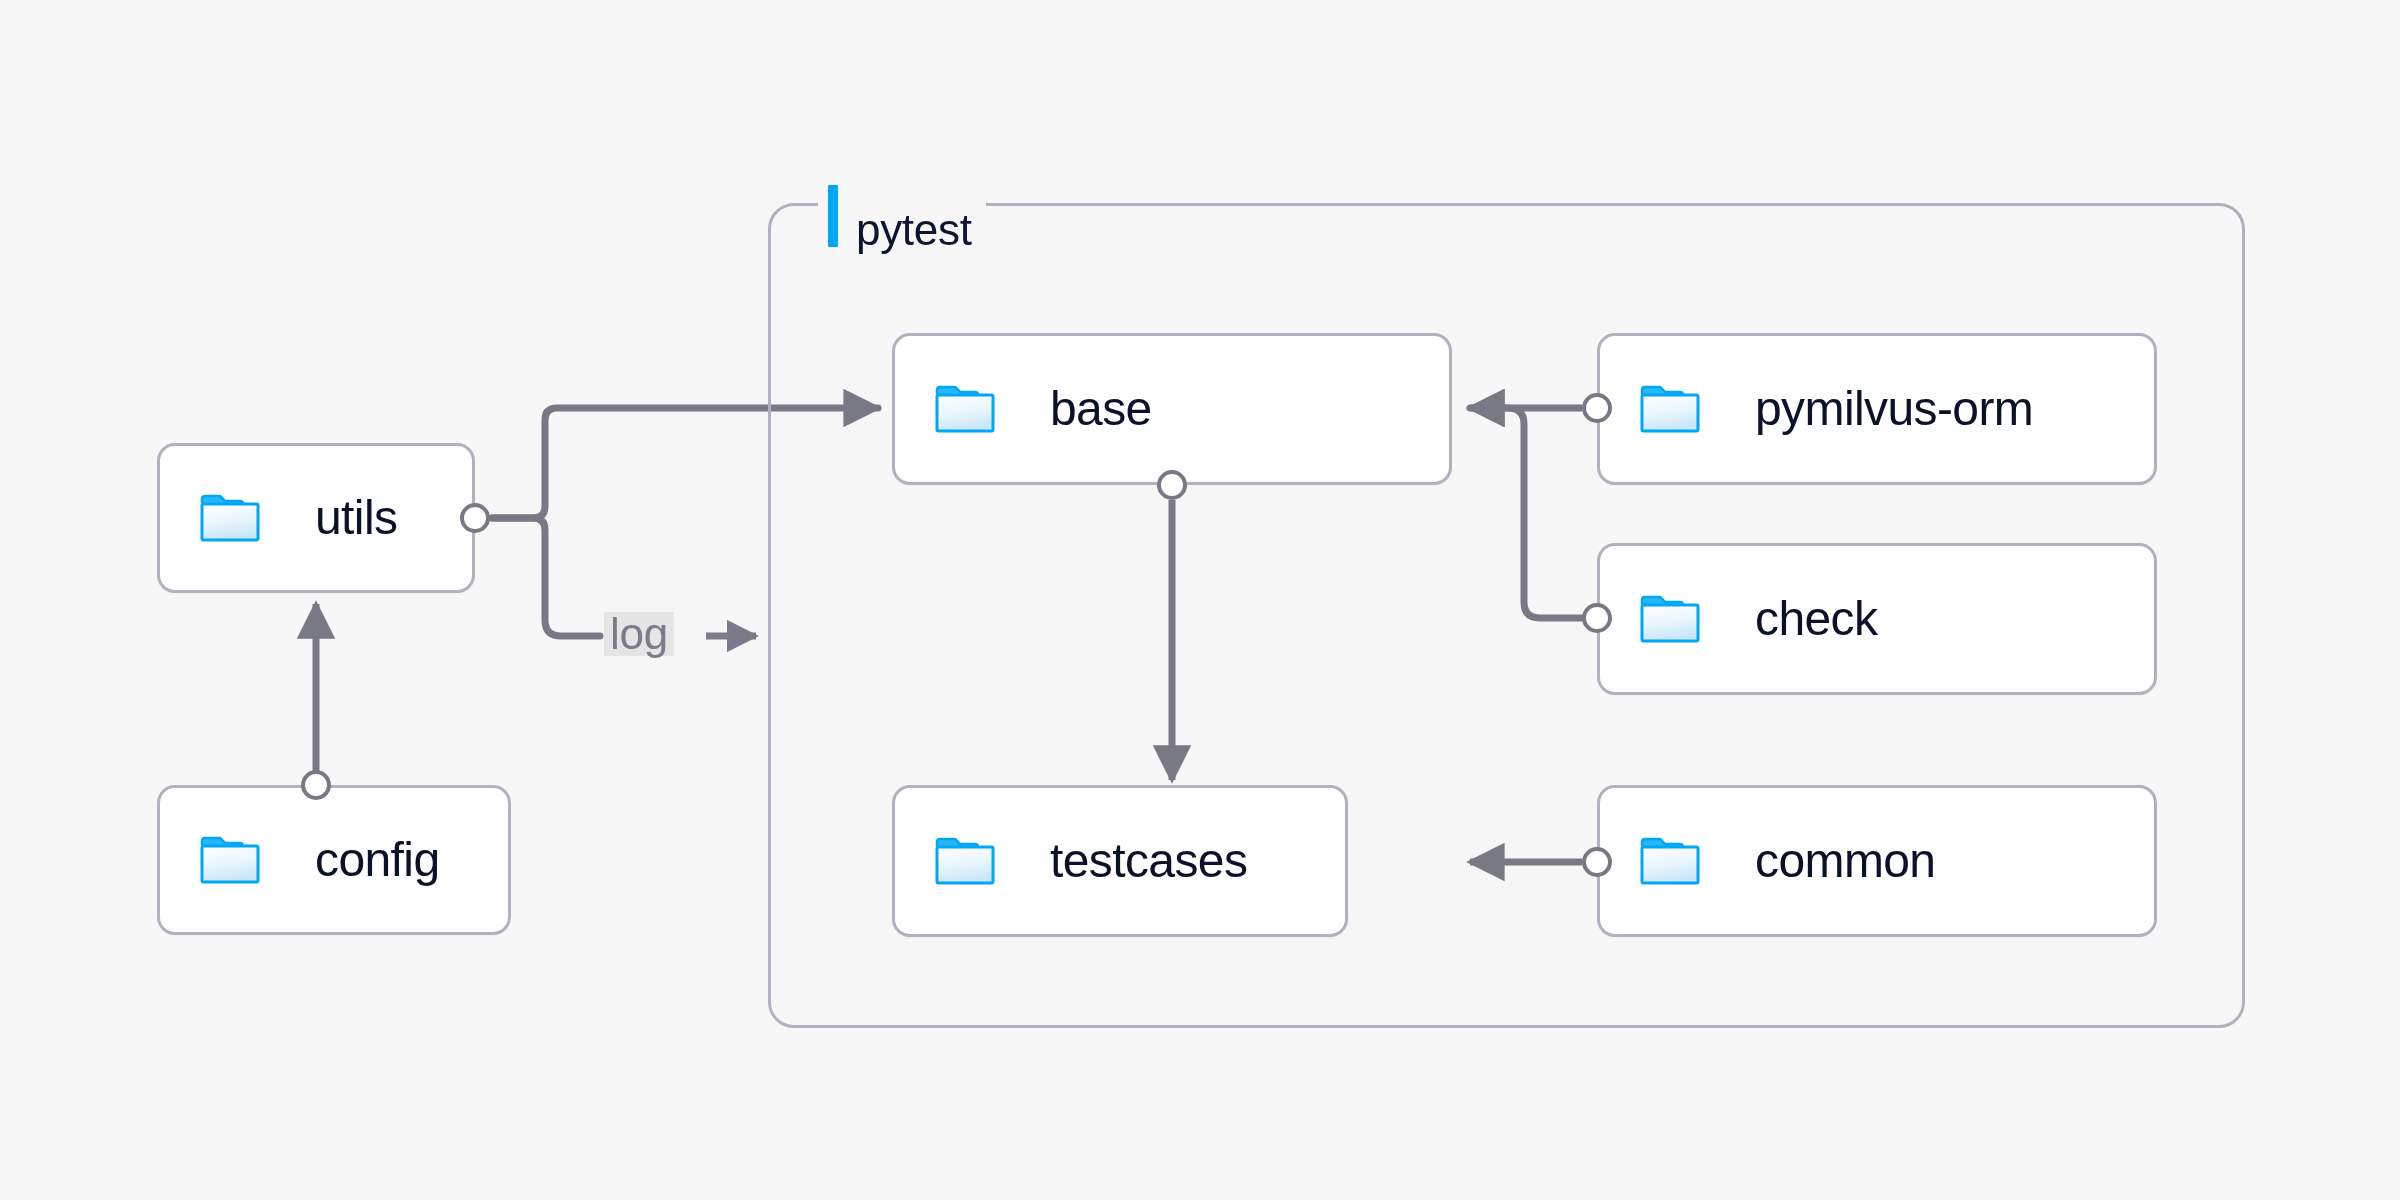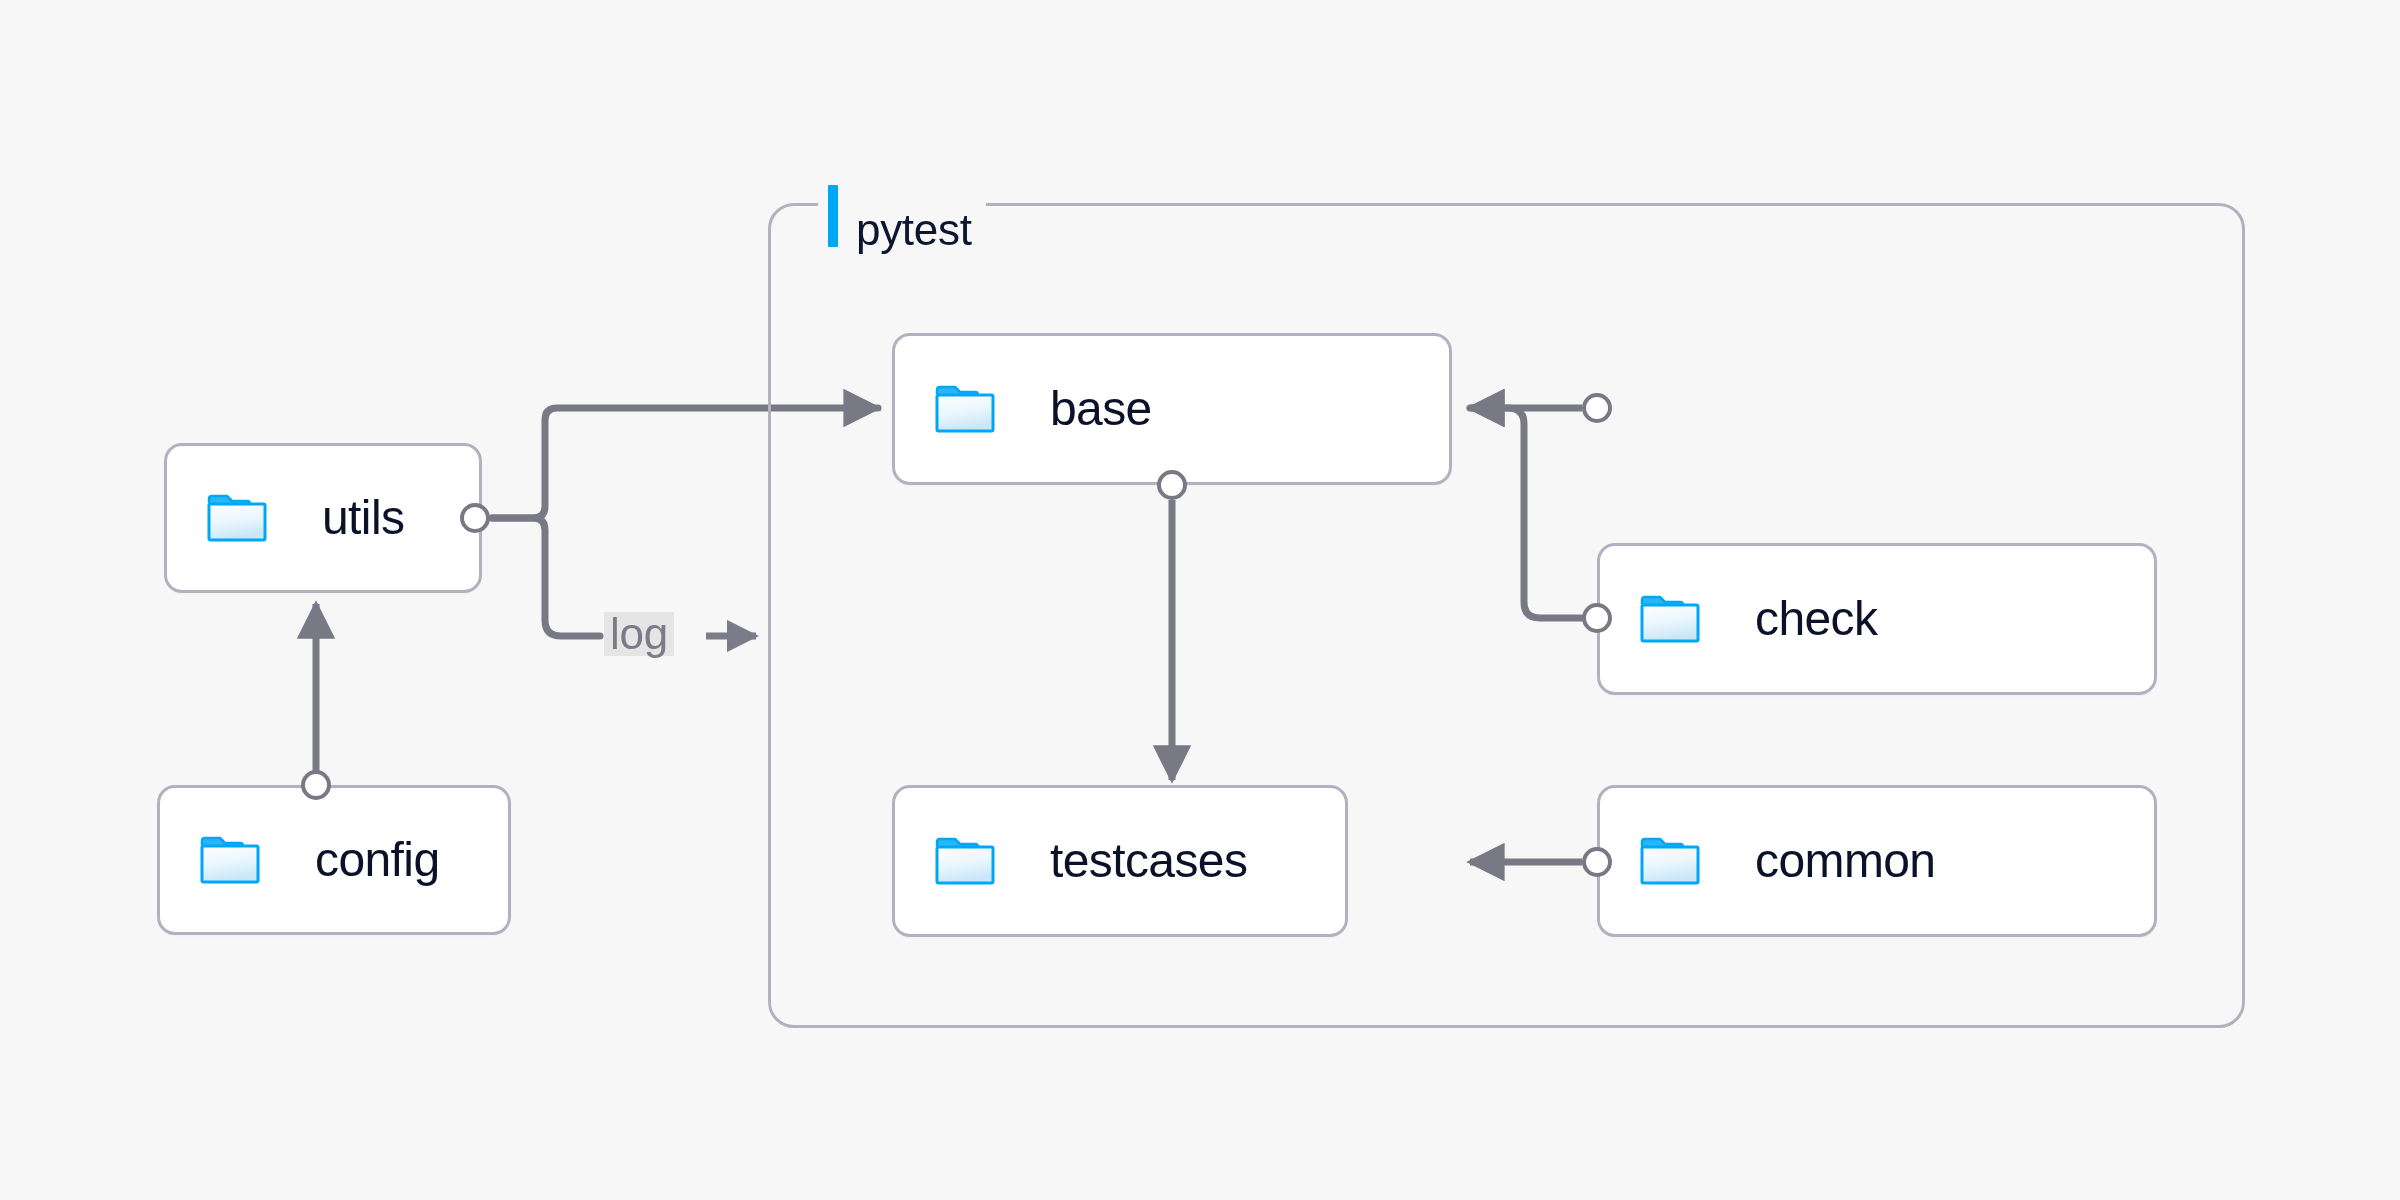--- a/index.html
+++ b/index.html
@@ -164,21 +164,21 @@
     </g>
   </svg>
 
   <div class="group-box" style="left:768px; top:203px; width:1477px; height:825px;"></div>
 
   <div class="group-label" style="left:818px; top:184px;">
     <span class="accent-bar"></span>
     <span class="group-title">pytest</span>
   </div>
 
-  <div class="node" style="left:164px; top:443px; width:318px; height:150px;">
+  <div class="node" style="left:157px; top:443px; width:318px; height:150px;">
     <span class="folder-icon">
       <svg viewBox="0 0 62 50" width="62" height="50">
         <path d="M2 10 L2 6 Q2 3 5 3 L20 3 L25 8 L40 8 Q43 8 43 11 L43 14" fill="#29b6f6" stroke="#00a7f5" stroke-width="2.5" stroke-linejoin="round"></path>
         <rect x="2" y="11" width="56" height="36" rx="1.5" fill="url(#folderFill)" stroke="#00a7f5" stroke-width="3"></rect>
       </svg>
     </span>
     <span class="node-label">utils</span>
   </div>
   <div class="port" style="left:460px; top:503px;"></div>
 
@@ -207,20 +207,29 @@
   <div class="node" style="left:892px; top:785px; width:456px; height:152px;">
     <span class="folder-icon">
       <svg viewBox="0 0 62 50" width="62" height="50">
         <path d="M2 10 L2 6 Q2 3 5 3 L20 3 L25 8 L40 8 Q43 8 43 11 L43 14" fill="#29b6f6" stroke="#00a7f5" stroke-width="2.5" stroke-linejoin="round"></path>
         <rect x="2" y="11" width="56" height="36" rx="1.5" fill="url(#folderFill)" stroke="#00a7f5" stroke-width="3"></rect>
       </svg>
     </span>
     <span class="node-label">testcases</span>
   </div>
 
+  <div class="node" style="left:1597px; top:333px; width:560px; height:152px;">
+    <span class="folder-icon">
+      <svg viewBox="0 0 62 50" width="62" height="50">
+        <path d="M2 10 L2 6 Q2 3 5 3 L20 3 L25 8 L40 8 Q43 8 43 11 L43 14" fill="#29b6f6" stroke="#00a7f5" stroke-width="2.5" stroke-linejoin="round"></path>
+        <rect x="2" y="11" width="56" height="36" rx="1.5" fill="url(#folderFill)" stroke="#00a7f5" stroke-width="3"></rect>
+      </svg>
+    </span>
+    <span class="node-label">pymilvus-orm</span>
+  </div>
   <div class="port" style="left:1582px; top:393px;"></div>
 
   <div class="node" style="left:1597px; top:543px; width:560px; height:152px;">
     <span class="folder-icon">
       <svg viewBox="0 0 62 50" width="62" height="50">
         <path d="M2 10 L2 6 Q2 3 5 3 L20 3 L25 8 L40 8 Q43 8 43 11 L43 14" fill="#29b6f6" stroke="#00a7f5" stroke-width="2.5" stroke-linejoin="round"></path>
         <rect x="2" y="11" width="56" height="36" rx="1.5" fill="url(#folderFill)" stroke="#00a7f5" stroke-width="3"></rect>
       </svg>
     </span>
     <span class="node-label">check</span>

